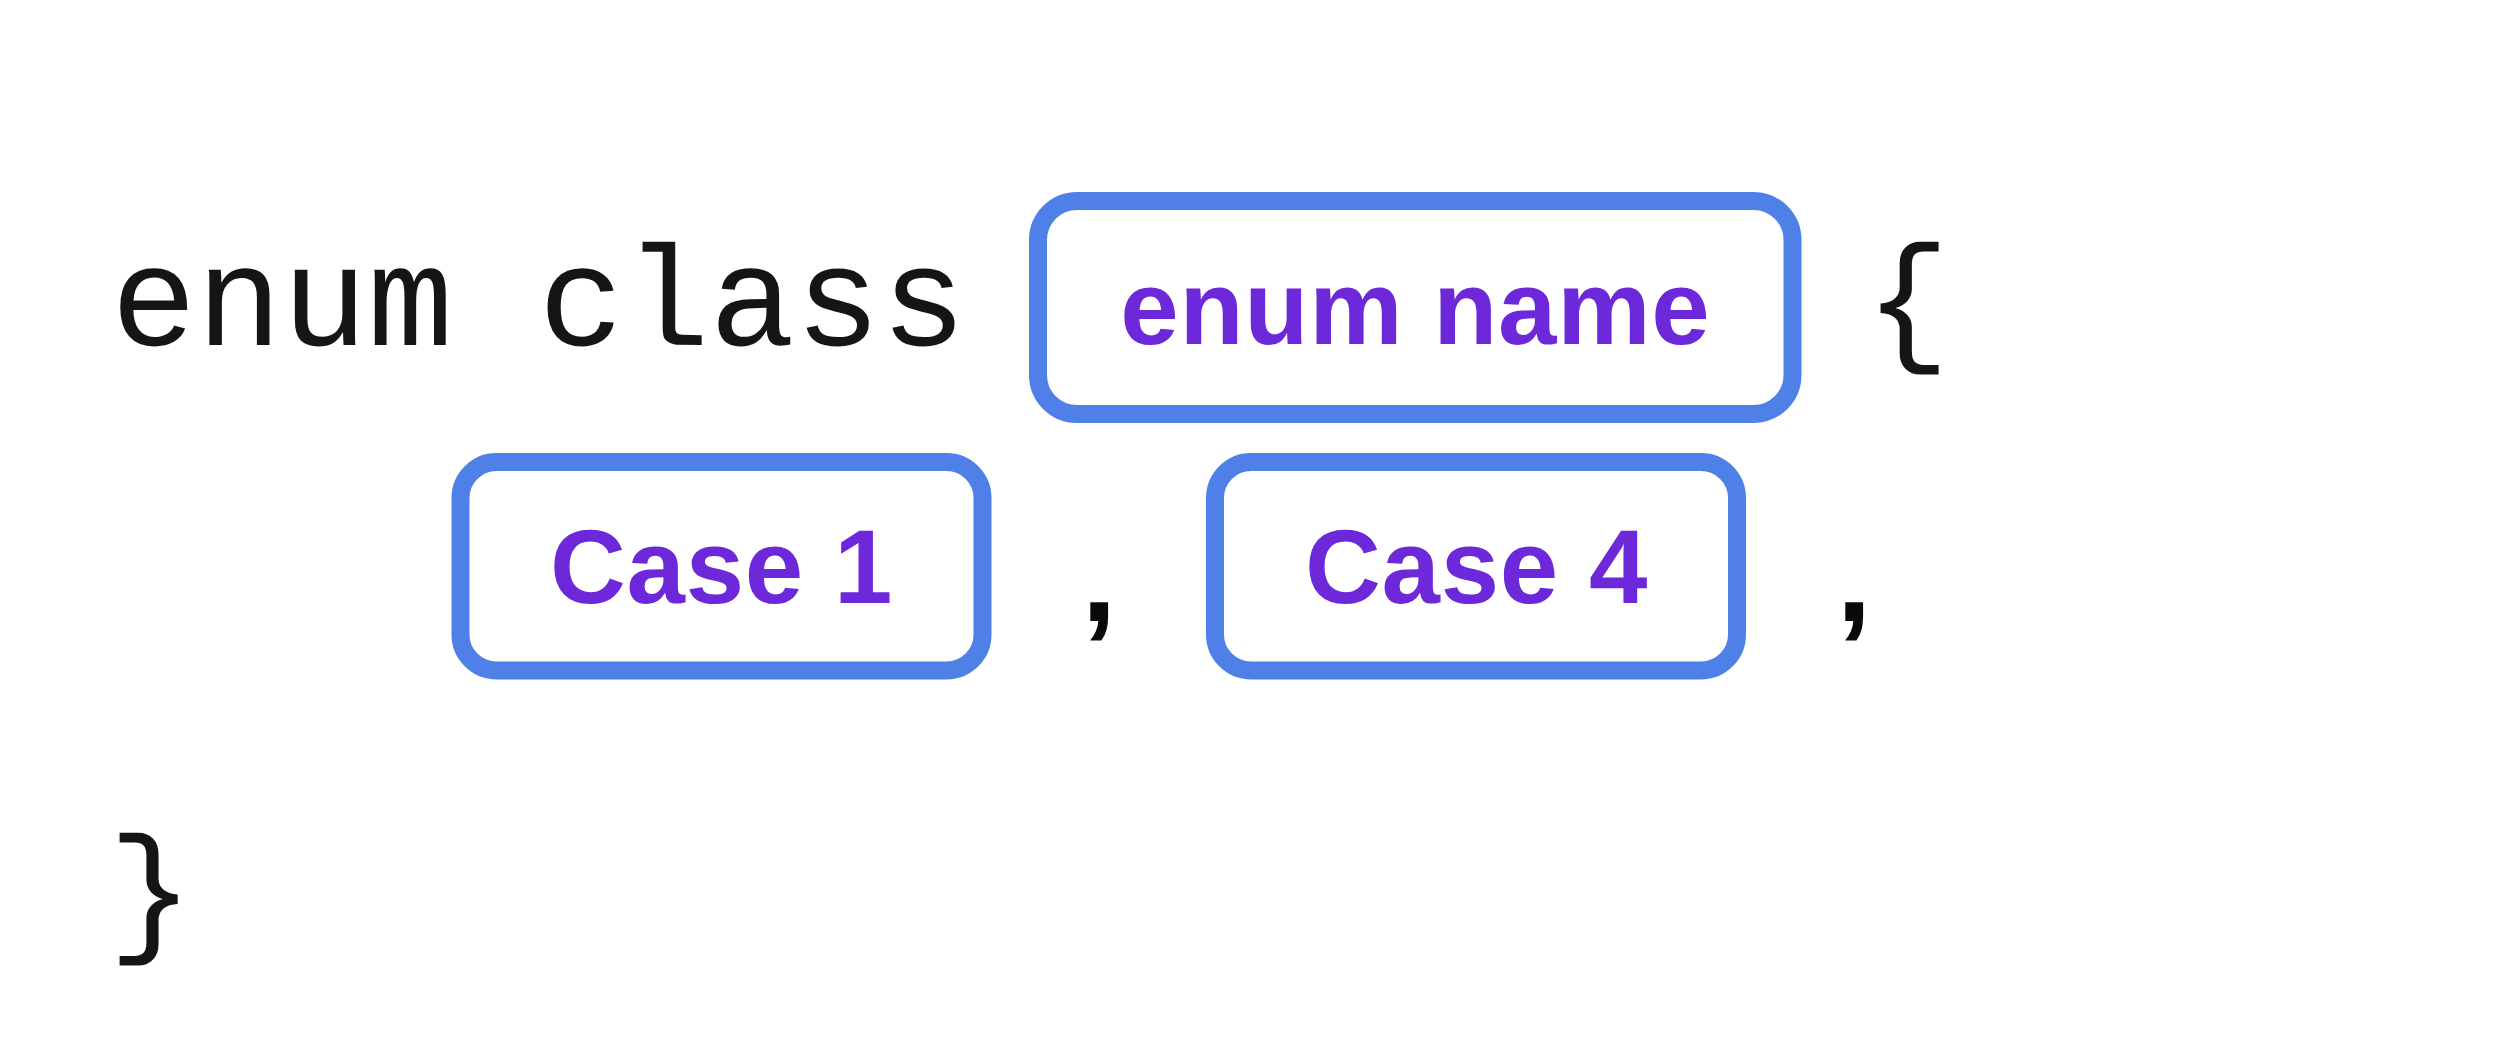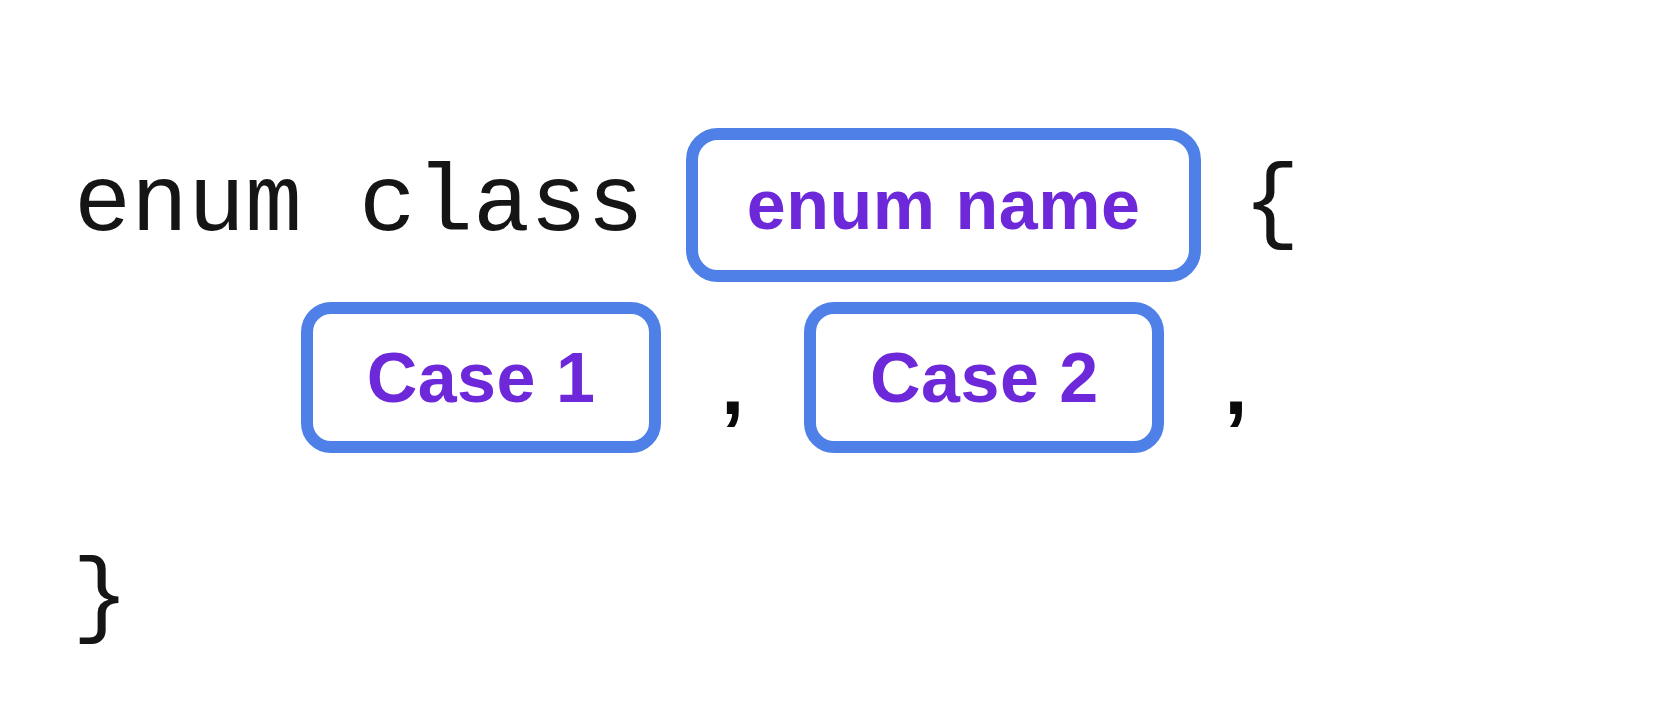--- a/index.html
+++ b/index.html
@@ -89,18 +89,18 @@
   </div>
   <span class="code">{</span>
 </div>
 
 <div class="row row-2">
   <div class="placeholder-box box-case">
     <span class="box-label">Case 1</span>
   </div>
   <span class="comma">,</span>
   <div class="placeholder-box box-case">
-    <span class="box-label">Case 2</span>
+    <span class="box-label">Case 4</span>
   </div>
   <span class="comma">,</span>
 </div>
 
 <span class="code closing-brace">}</span>
 
 </body></html>

